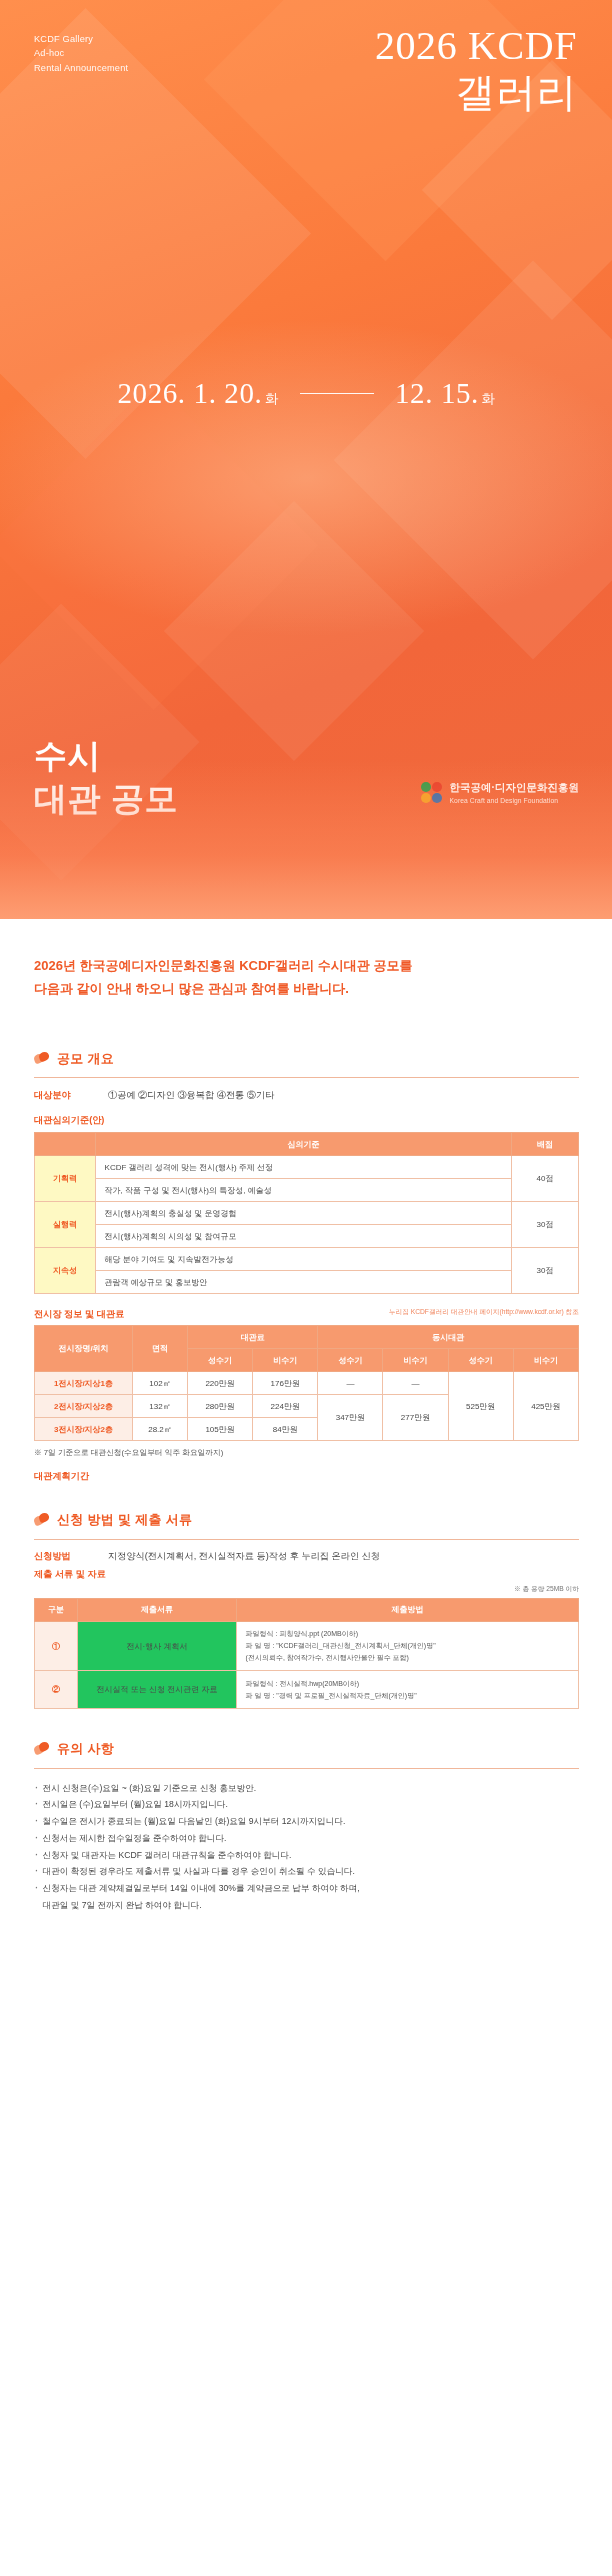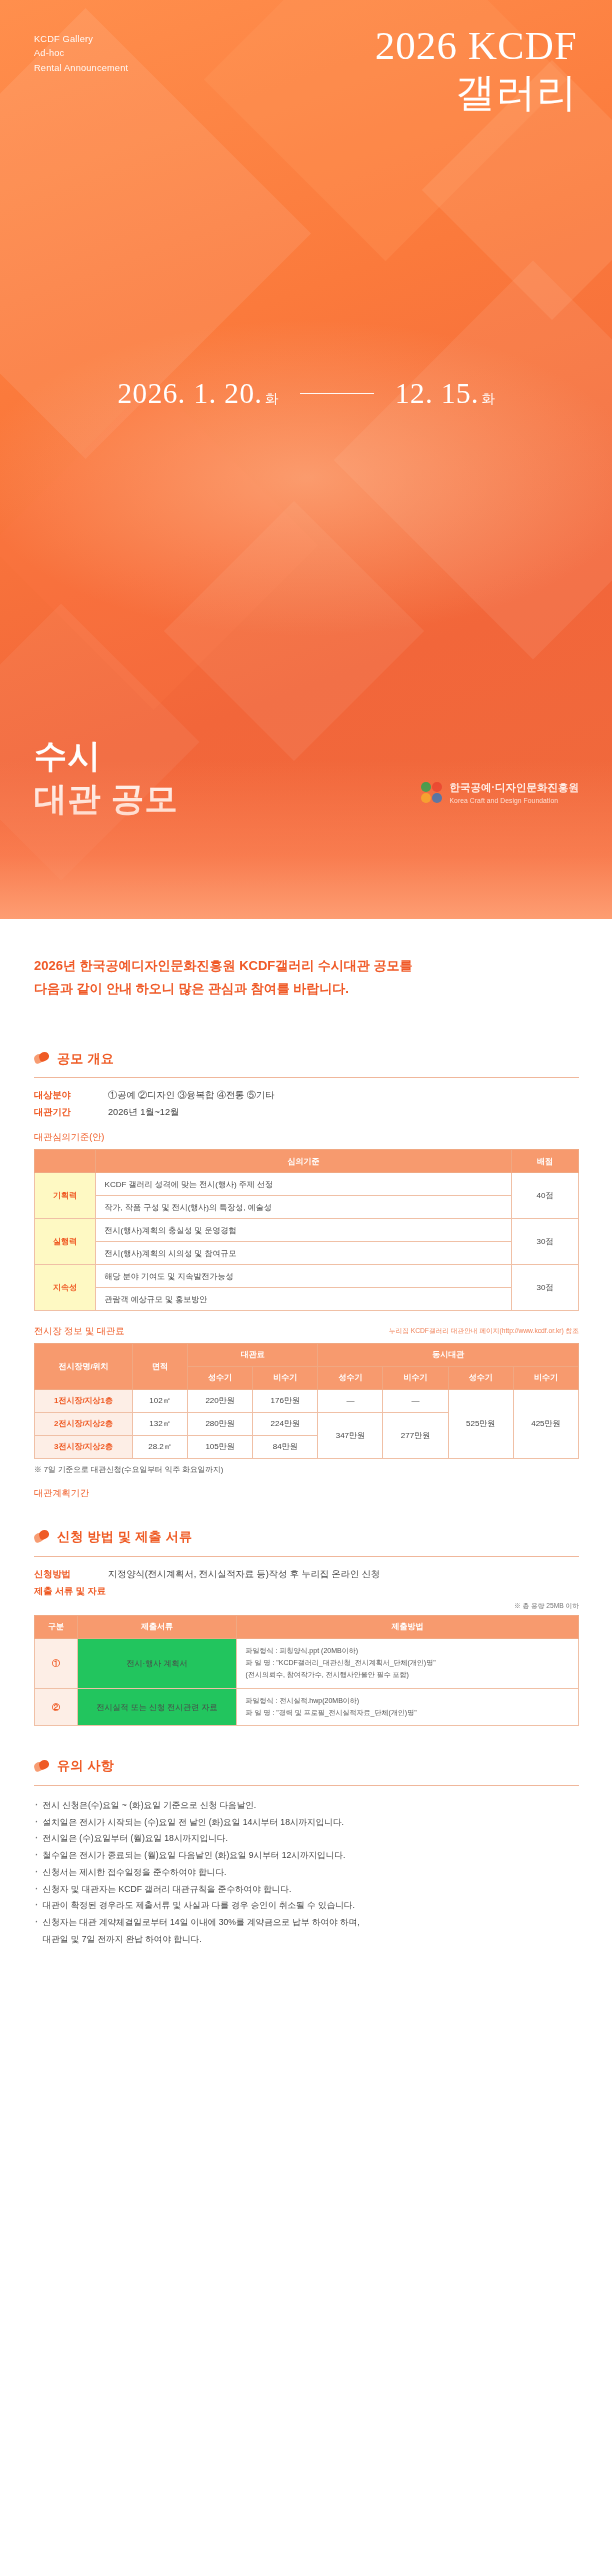--- a/index.html
+++ b/index.html
@@ -103,21 +103,21 @@
   .sec-head h2 {
     margin:0; font-size:13px; font-weight:700; color:#ef5b25; letter-spacing:0.3px;
   }
   .sec-rule { height:0.6px; background:#f0b79b; margin:0 0 11px 0; }
 
   .kv { display:flex; align-items:flex-start; margin:4.3px 0; font-size:9.2px; }
   .kv .k { color:#ef5b25; font-weight:700; width:74px; flex:0 0 74px; }
   .kv .v { color:#444;text-align:right; }
 
   .sub-label {
-    color:#ef5b25; font-weight:400; font-size:9.2px; margin:12.3px 0 4.9px 0;
+    color:#ef5b25; font-weight:700; font-size:9.2px; margin:12.3px 0 4.9px 0;
   }
 
   table { border-collapse:collapse; width:100%; font-size:8px; }
   th, td { border:0.6px solid #f0c0a6; padding:5.5px 4.9px; text-align:center; color:#4a4a4a; }
   thead th { background:#f79a6e; color:#fff; font-weight:700; border-color:#f0a882; }
   .tbl-eval td.crit { text-align:left; padding-left:8.6px; }
   .tbl-eval td.cat { background:#fef9c3; color:#ef5b25; font-weight:700; width:61px; }
   .tbl-eval td.score { width:67px; }
 
   .note { font-size:7.7px; color:#555; margin:6.1px 0 0 0; }
@@ -210,24 +210,20 @@
           <b class="b"></b>
         </span>
       <h2 data-name="section-overview-title">공모 개요</h2>
     </div>
     <div class="sec-rule" data-name="section-overview-rule"></div>
 
     <div class="kv" data-name="overview-row-field">
       <div class="k" data-name="overview-row-field-key">대상분야</div>
       <div class="v" data-name="overview-row-field-value">①공예 ②디자인 ③융복합 ④전통 ⑤기타</div>
     </div>
-    <div class="kv" data-name="overview-row-period">
-      <div class="k" data-name="overview-row-period-key">대관기간</div>
-      <div class="v" data-name="overview-row-period-value">2026년 1월~12월</div>
-    </div>
 
     <div class="sub-label" data-name="eval-table-label">대관심의기준(안)</div>
 
     <table class="tbl-eval" data-name="evaluation-criteria-table">
       <thead>
         <tr data-name="table-header-row">
           <th style="width:61px" data-name="eval-th-blank"></th>
           <th data-name="eval-th-criteria">심의기준</th>
           <th style="width:67px" data-name="eval-th-score">배점</th>
         </tr>
@@ -253,21 +249,21 @@
           <td class="cat" rowspan="2" data-name="eval-cat-3">지속성</td>
           <td class="crit" data-name="eval-crit-3-1">해당 분야 기여도 및 지속발전가능성</td>
           <td class="score" rowspan="2" data-name="eval-score-3">30점</td>
         </tr>
         <tr data-name="table-row">
           <td class="crit" data-name="eval-crit-3-2">관람객 예상규모 및 홍보방안</td>
         </tr>
       </tbody>
     </table>
 
-    <div style="display:flex; align-items:center; justify-content:space-between; margin-top:13.5px;">
+    <div style="display:flex; align-items:flex-start; justify-content:space-between; margin-top:13.5px;">
       <div class="sub-label" style="margin:0" data-name="venue-table-label">전시장 정보 및 대관료</div>
       <div style="font-size:6.7px; color:#f0845c;" data-name="venue-table-reference-note">누리집 KCDF갤러리 대관안내 페이지(http://www.kcdf.or.kr) 참조</div>
     </div>
 
     <table class="tbl-venue" style="margin-top:4.9px;" data-name="venue-fee-table">
       <thead>
         <tr data-name="table-header-row">
           <th rowspan="2" style="width:98px" data-name="venue-th-name">전시장명/위치</th>
           <th rowspan="2" style="width:55px" data-name="venue-th-area">면적</th>
           <th colspan="2" data-name="venue-th-fee">대관료</th>
@@ -362,22 +358,21 @@
     <div class="sec-head" style="margin-top:31px;" data-name="section-notice-header">
       <span class="ico" data-name="petal-icon">
           <b class="a"></b>
           <b class="b"></b>
         </span>
       <h2 data-name="section-notice-title">유의 사항</h2>
     </div>
     <div class="sec-rule" data-name="section-notice-rule"></div>
 
     <ul class="dash" data-name="notice-list">
-      <li data-name="list-item">전시 신청은(수)요일 ~ (화)요일 기준으로 신청 다음날인.</li>
-      <li data-name="list-item">설치일은 전시가 시작되는 (수)요일 전 날인 (화)요일 14시부터 18시까지입니다.</li>
+      <li data-name="list-item">전시 신청은(수)요일 ~ (화)요일 기준으로 신청 홍보방안.</li>
       <li data-name="list-item">전시일은 (수)요일부터 (월)요일 18시까지입니다.</li>
       <li data-name="list-item">철수일은 전시가 종료되는 (월)요일 다음날인 (화)요일 9시부터 12시까지입니다.</li>
       <li data-name="list-item">신청서는 제시한 접수일정을 준수하여야 합니다.</li>
       <li data-name="list-item">신청자 및 대관자는 KCDF 갤러리 대관규칙을 준수하여야 합니다.</li>
       <li data-name="list-item">대관이 확정된 경우라도 제출서류 및 사실과 다를 경우 승인이 취소될 수 있습니다.</li>
       <li data-name="list-item">신청자는 대관 계약체결일로부터 14일 이내에 30%를 계약금으로 납부 하여야 하며,</li>
       <li style="list-style:none; padding-left:8.6px;" data-name="list-item-continuation">대관일 및 7일 전까지 완납 하여야 합니다.</li>
     </ul>
 
     <div class="footer-space" data-name="footer-spacer"></div>

